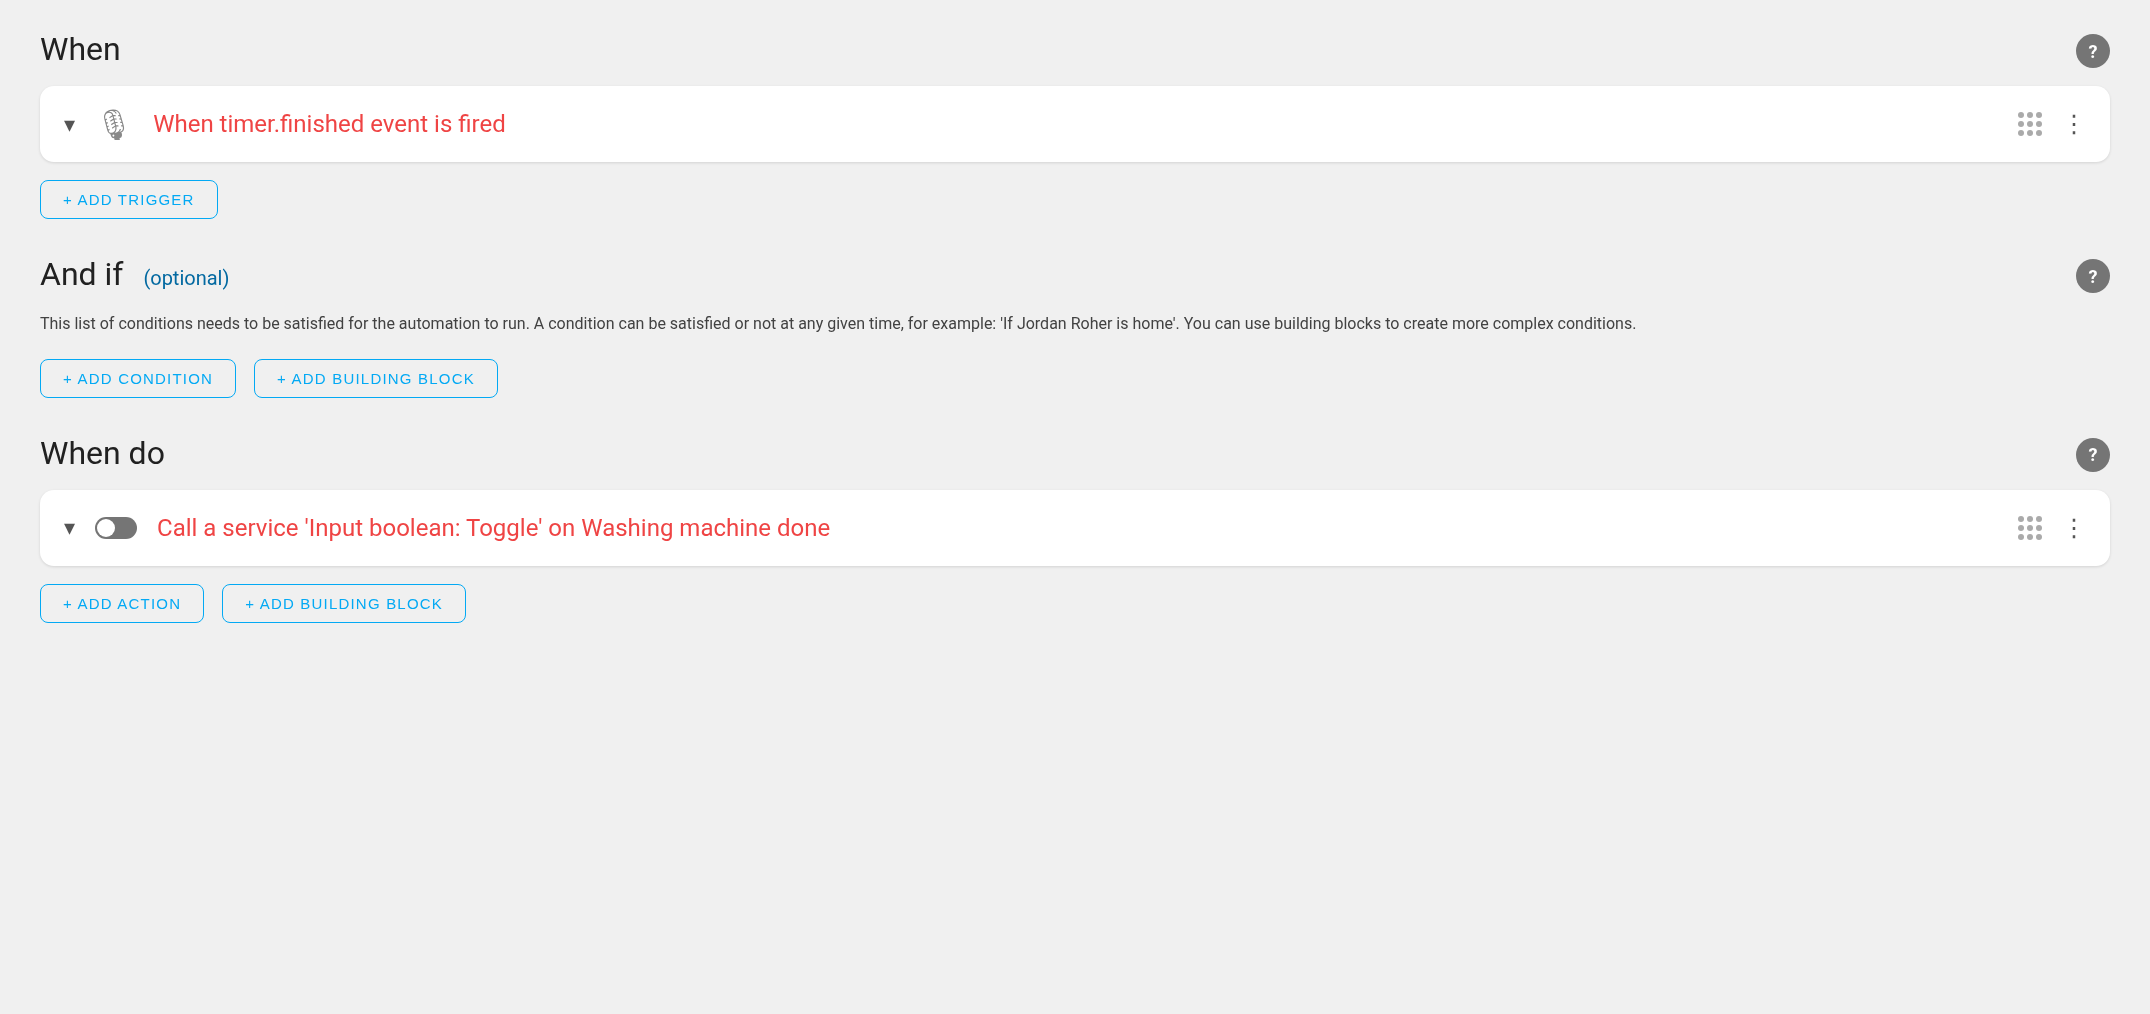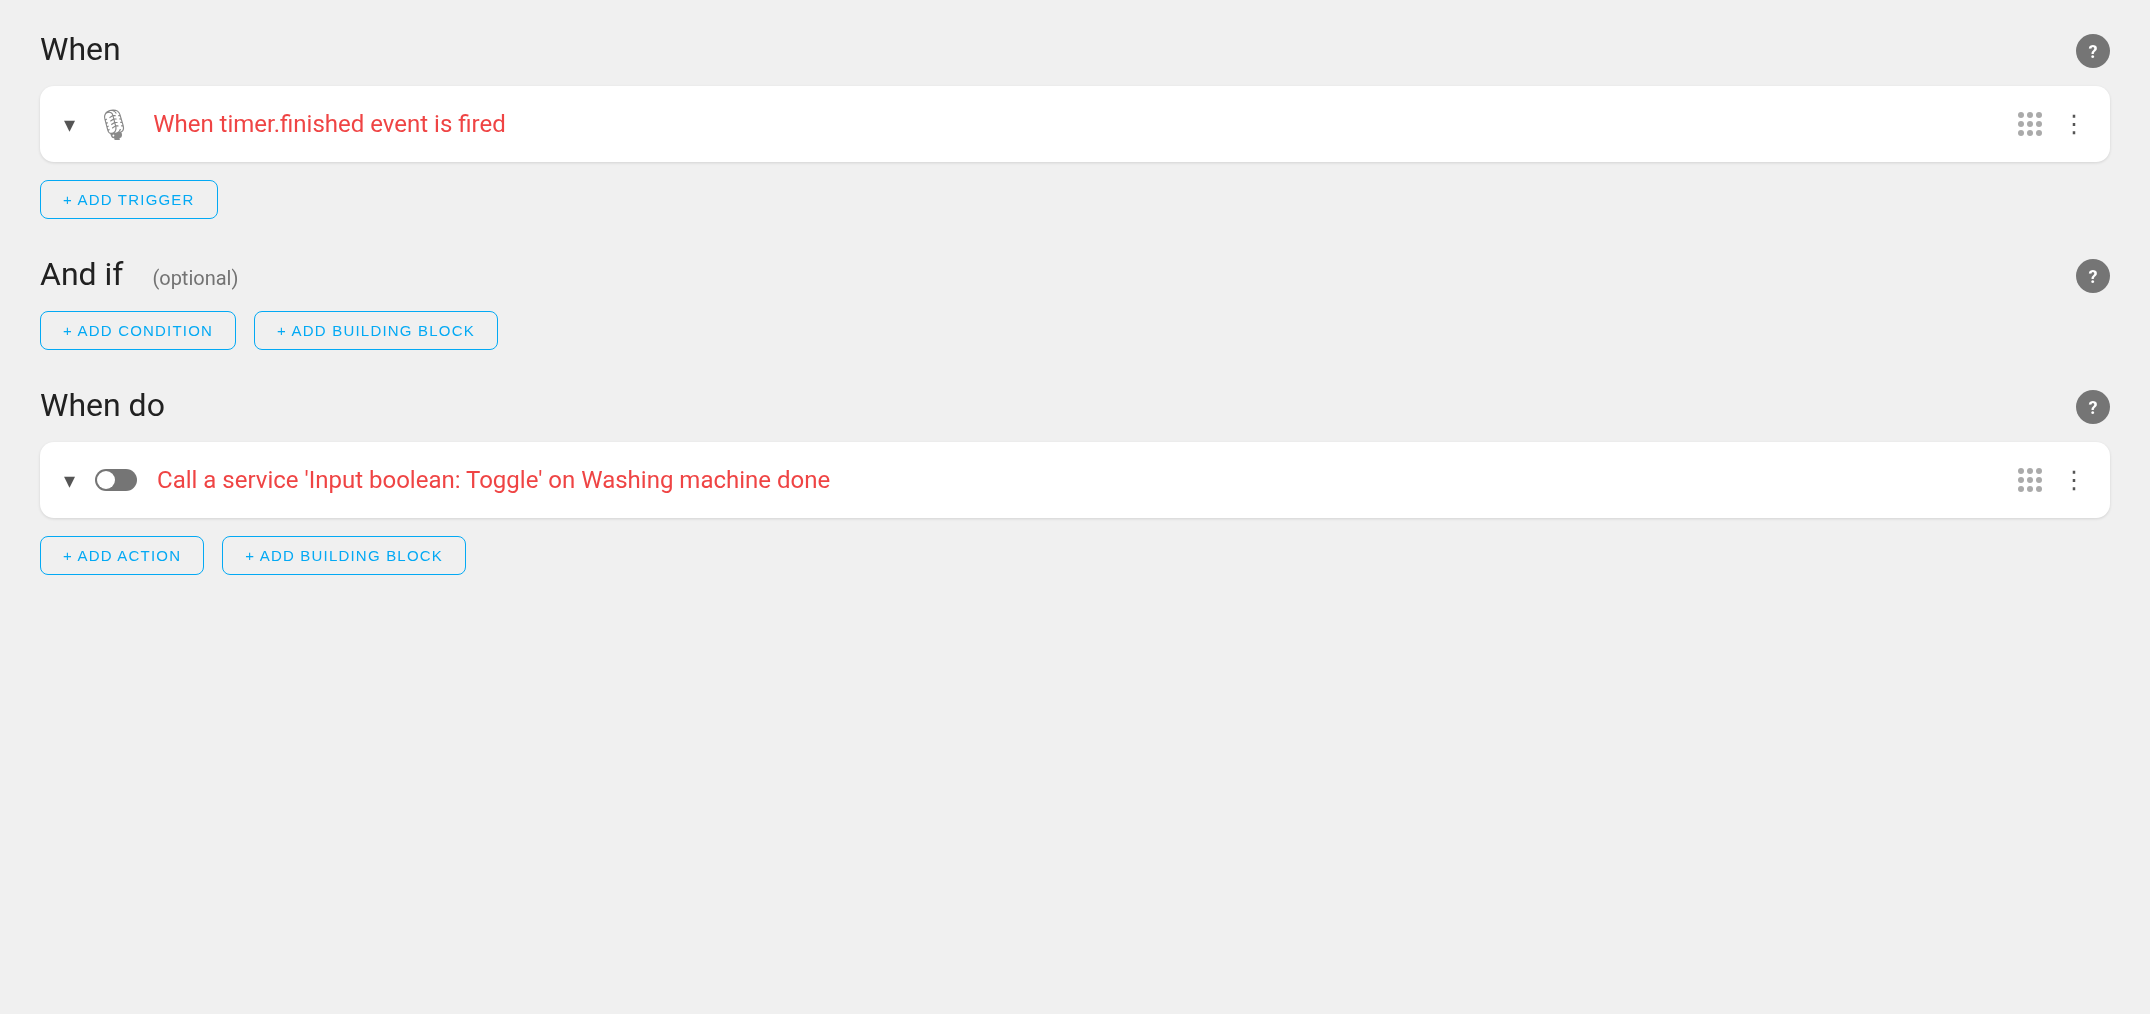--- a/index.html
+++ b/index.html
@@ -31,22 +31,22 @@
 
     .section-title {
       font-size: 32px;
       font-weight: 400;
       color: #212121;
     }
 
     .section-title-optional {
       font-size: 20px;
       font-weight: 400;
-      color: #737373;
-      margin-left: 21px;
+      color: #0369a1;
+      margin-left: 12px;
     }
 
     .help-icon {
       width: 34px;
       height: 34px;
       border-radius: 50%;
       background-color: #757575;
       color: white;
       display: flex;
       align-items: center;
@@ -213,20 +213,21 @@
   <div class="section-header">
     <h2 class="section-title">
       <span>And if</span>
       <span class="section-title-optional">(optional)</span>
     </h2>
     <div class="help-icon">
       <span>?</span>
     </div>
   </div>
 
+  <p class="description-text">This list of conditions needs to be satisfied for the automation to run. A condition can be satisfied or not at any given time, for example: 'If Jordan Roher is home'. You can use building blocks to create more complex conditions.</p>
 
   <div class="button-row">
     <button class="add-button">+ ADD CONDITION</button>
     <button class="add-button">+ ADD BUILDING BLOCK</button>
   </div>
 </section>
 
 <section class="section">
   <div class="section-header">
     <h2 class="section-title">When do</h2>

